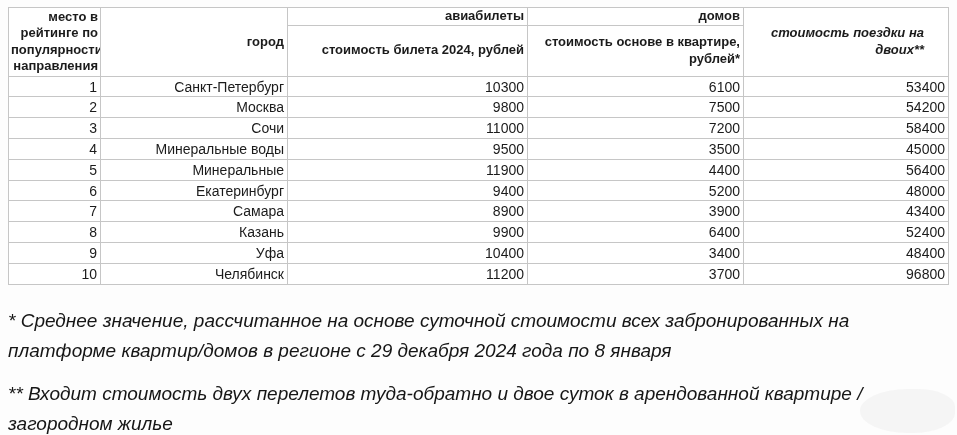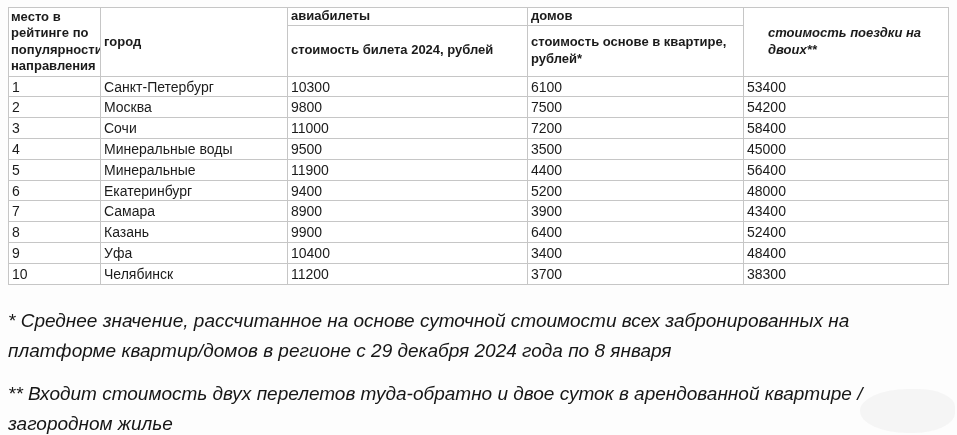--- a/index.html
+++ b/index.html
@@ -19,21 +19,21 @@
     position: absolute;
     left: 8px;
     top: 7px;
     width: 940px;
     border-collapse: collapse;
     table-layout: fixed;
     background: #ffffff;
   }
   .cost-table th, .cost-table td {
     border: 1px solid #c6c6c6;
-    text-align: left;
+    text-align: right;
     vertical-align: middle;
     overflow: hidden;
     padding: 0 3px;
   }
   .cost-table thead th {
     font-size: 13px;
     font-weight: bold;
     line-height: 1.28;
   }
   .cost-table .group-row th {
@@ -169,21 +169,21 @@
       <td>Уфа</td>
       <td>10400</td>
       <td>3400</td>
       <td>48400</td>
     </tr>
     <tr>
       <td>10</td>
       <td>Челябинск</td>
       <td>11200</td>
       <td>3700</td>
-      <td>38300</td>
+      <td>96800</td>
     </tr>
   </tbody>
 </table>
 
 <div class="footnotes">
   <p>* Среднее значение, рассчитанное на основе суточной стоимости всех забронированных на платформе квартир/домов в регионе с 29 декабря 2024 года по 8 января</p>
   <p>** Входит стоимость двух перелетов туда-обратно и двое суток в арендованной квартире / загородном жилье</p>
 </div>
 
 <div class="watermark"></div>

